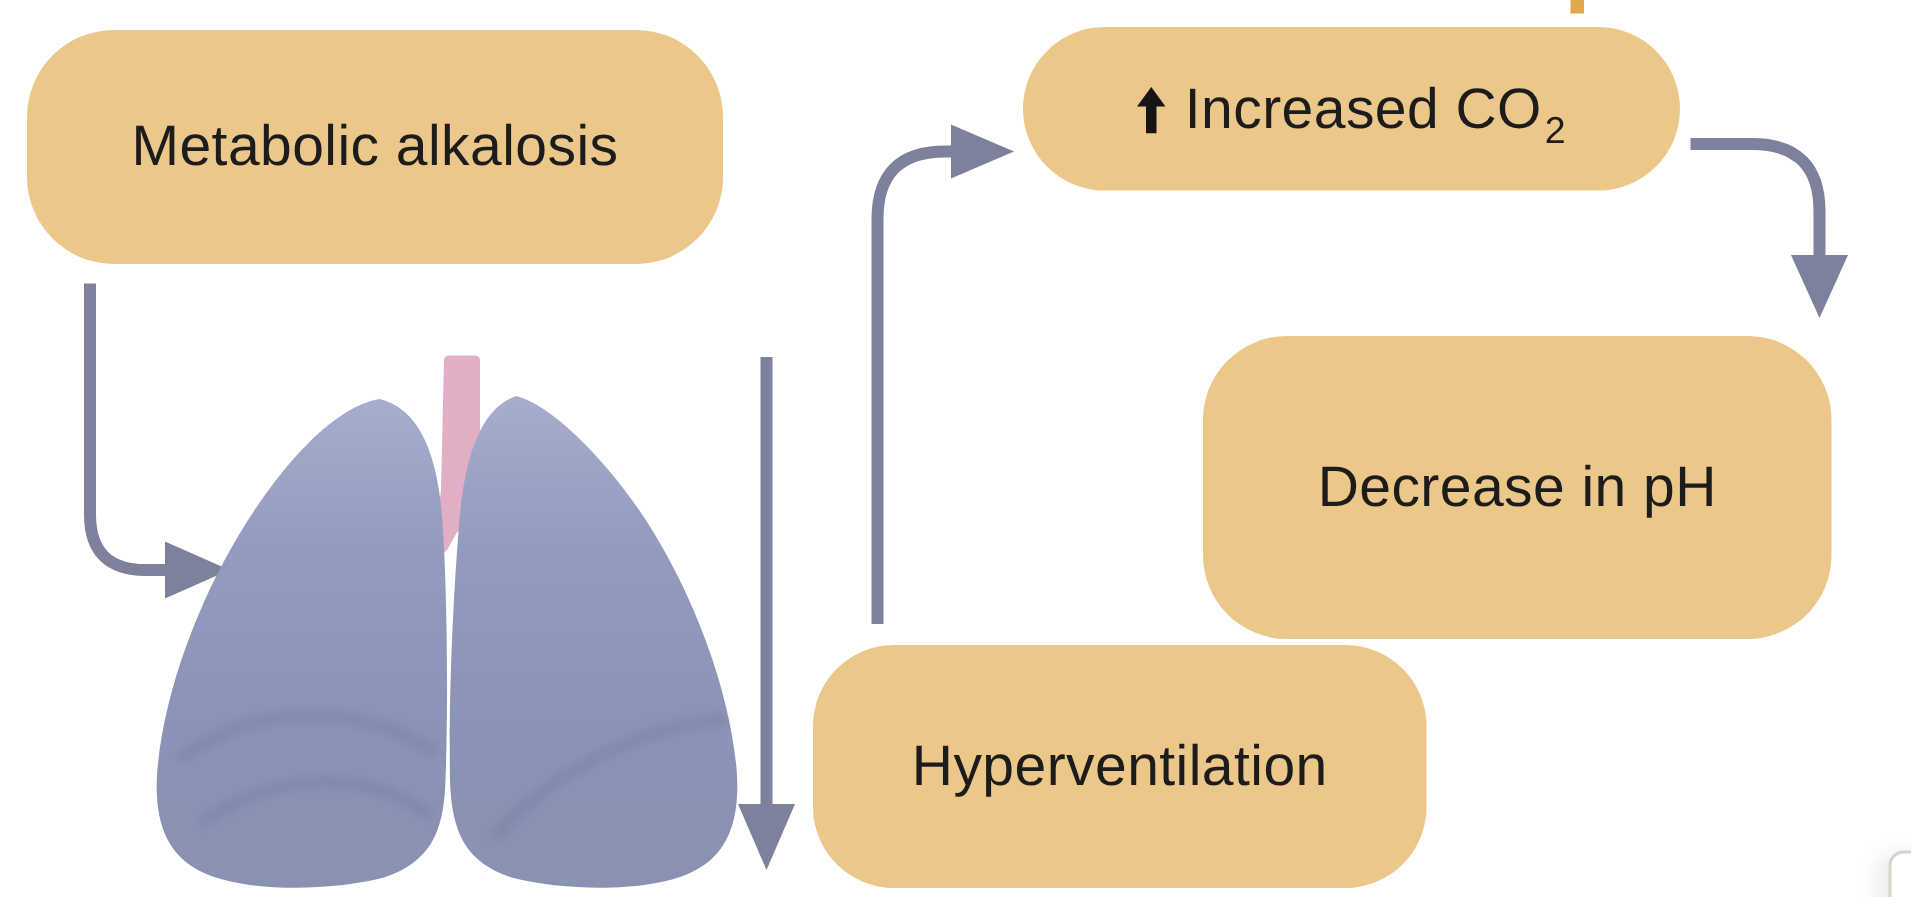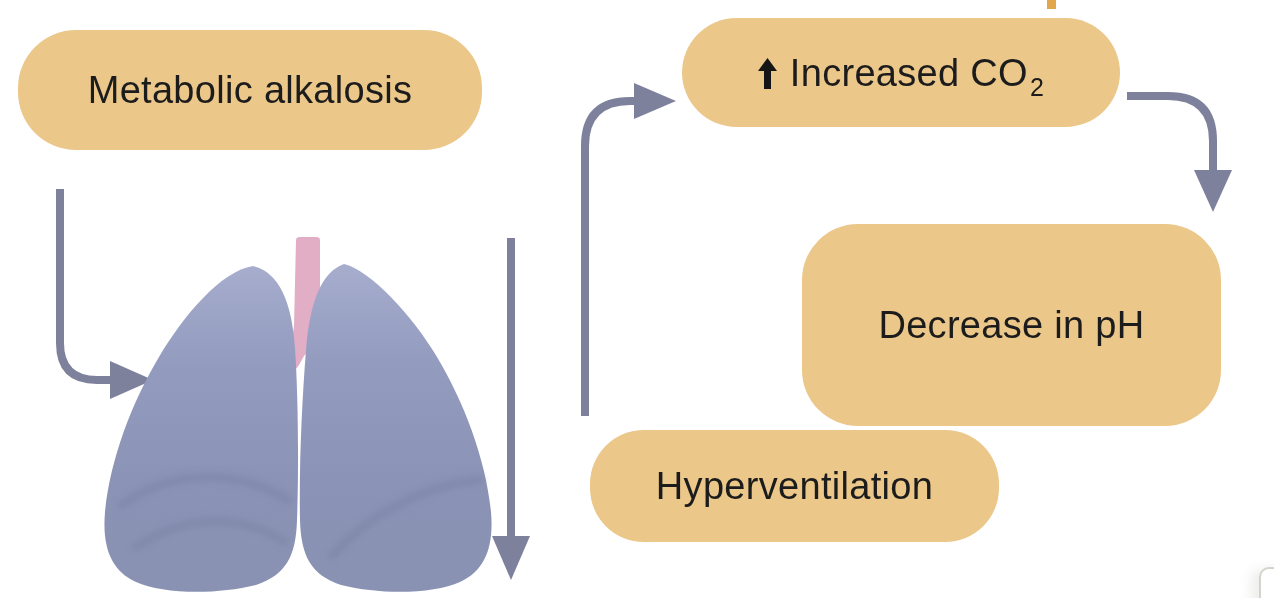--- a/index.html
+++ b/index.html
@@ -27,24 +27,24 @@
   .trachea-shape{fill:var(--trachea-pink);}
   .crease{stroke:var(--lung-shade);stroke-width:9;fill:none;opacity:.30;stroke-linecap:round;}
   .node{
     position:absolute;
     display:flex;align-items:center;justify-content:center;
     background:var(--node-fill);
     color:var(--text-color);
     font-size:38px;letter-spacing:.3px;line-height:1;
     white-space:nowrap;
   }
-  #node-metabolic{left:18px;top:30px;width:464px;height:120px;border-radius:58px;}
+  #node-metabolic{left:18px;top:20px;width:464px;height:156px;border-radius:58px;}
   #node-co2{left:682px;top:18px;width:438px;height:109px;border-radius:56px;}
   #node-ph{left:802px;top:224px;width:419px;height:202px;border-radius:56px;}
-  #node-hyper{left:542px;top:430px;width:409px;height:112px;border-radius:54px;margin-left:48px;}
+  #node-hyper{left:542px;top:430px;width:409px;height:162px;border-radius:54px;}
   .up-icon{display:inline-flex;margin-right:13px;position:relative;top:1px;}
   .up-icon svg{display:block;}
   .subscript{font-size:25px;position:relative;top:15px;margin-left:2px;}
   #accent-mark{
     position:absolute;left:1047px;top:0;width:9px;height:9px;
     background:var(--accent-mark);
   }
   #corner-card{
     position:absolute;left:1259px;top:567px;width:60px;height:60px;
     background:#ffffff;

